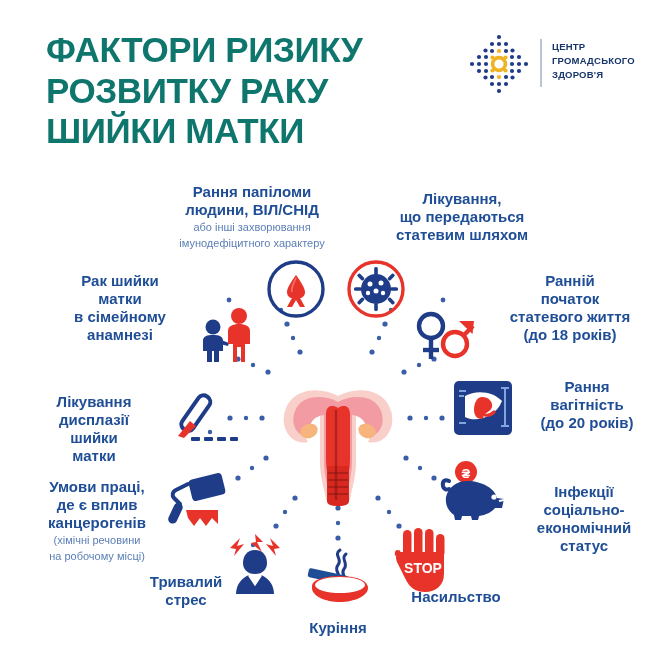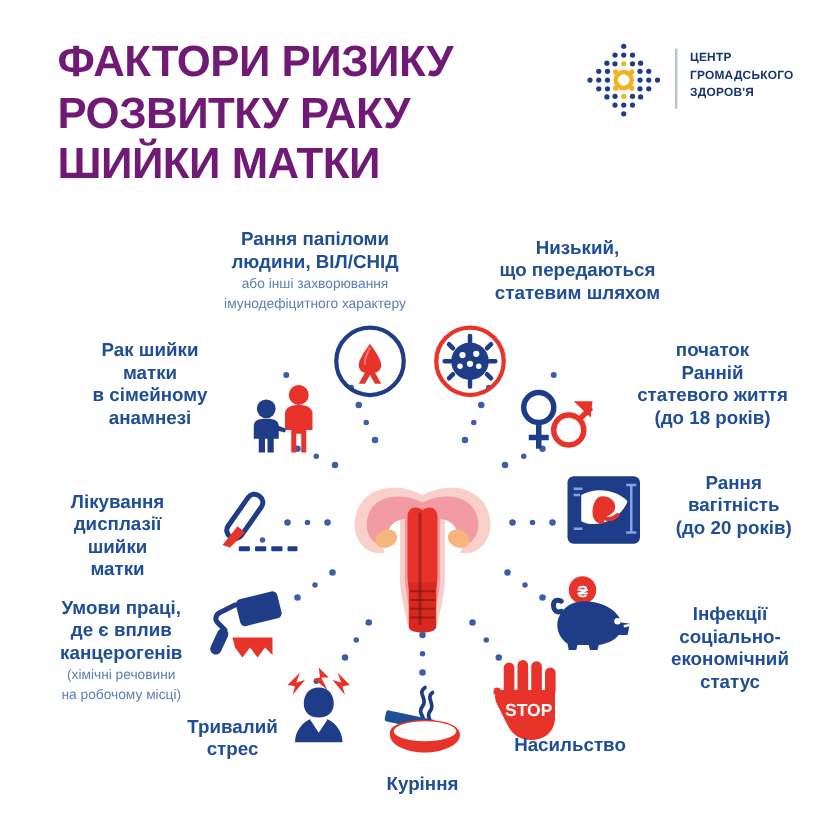--- a/index.html
+++ b/index.html
@@ -9,21 +9,21 @@
     background:#ffffff;
     position:relative;
     overflow:hidden;
   }
   .page { position:relative; width:672px; height:672px; background:#fff; }
 
   
   .header { position:absolute; left:0; top:0; width:672px; height:170px; }
   .title {
     position:absolute; left:46px; top:30px; width:400px;
-    color:#701a75;
+    color:#0f766e;
     font-size:35px; font-weight:bold; line-height:1.16;
     letter-spacing:-0.4px;
   }
   .title .tl { display:block; white-space:nowrap; }
 
   .logo { position:absolute; left:468px; top:33px; width:176px; height:62px; }
   .logo-mark { position:absolute; left:0; top:0; width:62px; height:62px; }
   .logo-div { position:absolute; left:72px; top:6px; width:1.5px; height:48px; background:#b9c4d6; }
   .logo-text {
     position:absolute; left:84px; top:7px;
@@ -332,35 +332,35 @@
   </svg>
 
   <div class="lbl ta-c" style="left:146px;top:183px;width:212px;">
     <span class="main">Рання папіломи</span>
     <span class="main">людини, ВІЛ/СНІД</span>
     <span class="sub">або інші захворювання</span>
     <span class="sub">імунодефіцитного характеру</span>
   </div>
 
   <div class="lbl ta-c" style="left:372px;top:190px;width:180px;">
-    <span class="main">Низький,</span>
+    <span class="main">Лікування,</span>
     <span class="main">що передаються</span>
     <span class="main">статевим шляхом</span>
   </div>
 
   <div class="lbl ta-c" style="left:50px;top:272px;width:140px;">
     <span class="main">Рак шийки</span>
     <span class="main">матки</span>
     <span class="main">в сімейному</span>
     <span class="main">анамнезі</span>
   </div>
 
   <div class="lbl ta-c" style="left:484px;top:272px;width:172px;">
+    <span class="main">Ранній</span>
     <span class="main">початок</span>
-    <span class="main">Ранній</span>
     <span class="main">статевого життя</span>
     <span class="main">(до 18 років)</span>
   </div>
 
   <div class="lbl ta-c" style="left:30px;top:393px;width:128px;">
     <span class="main">Лікування</span>
     <span class="main">дисплазії</span>
     <span class="main">шийки</span>
     <span class="main">матки</span>
   </div>

